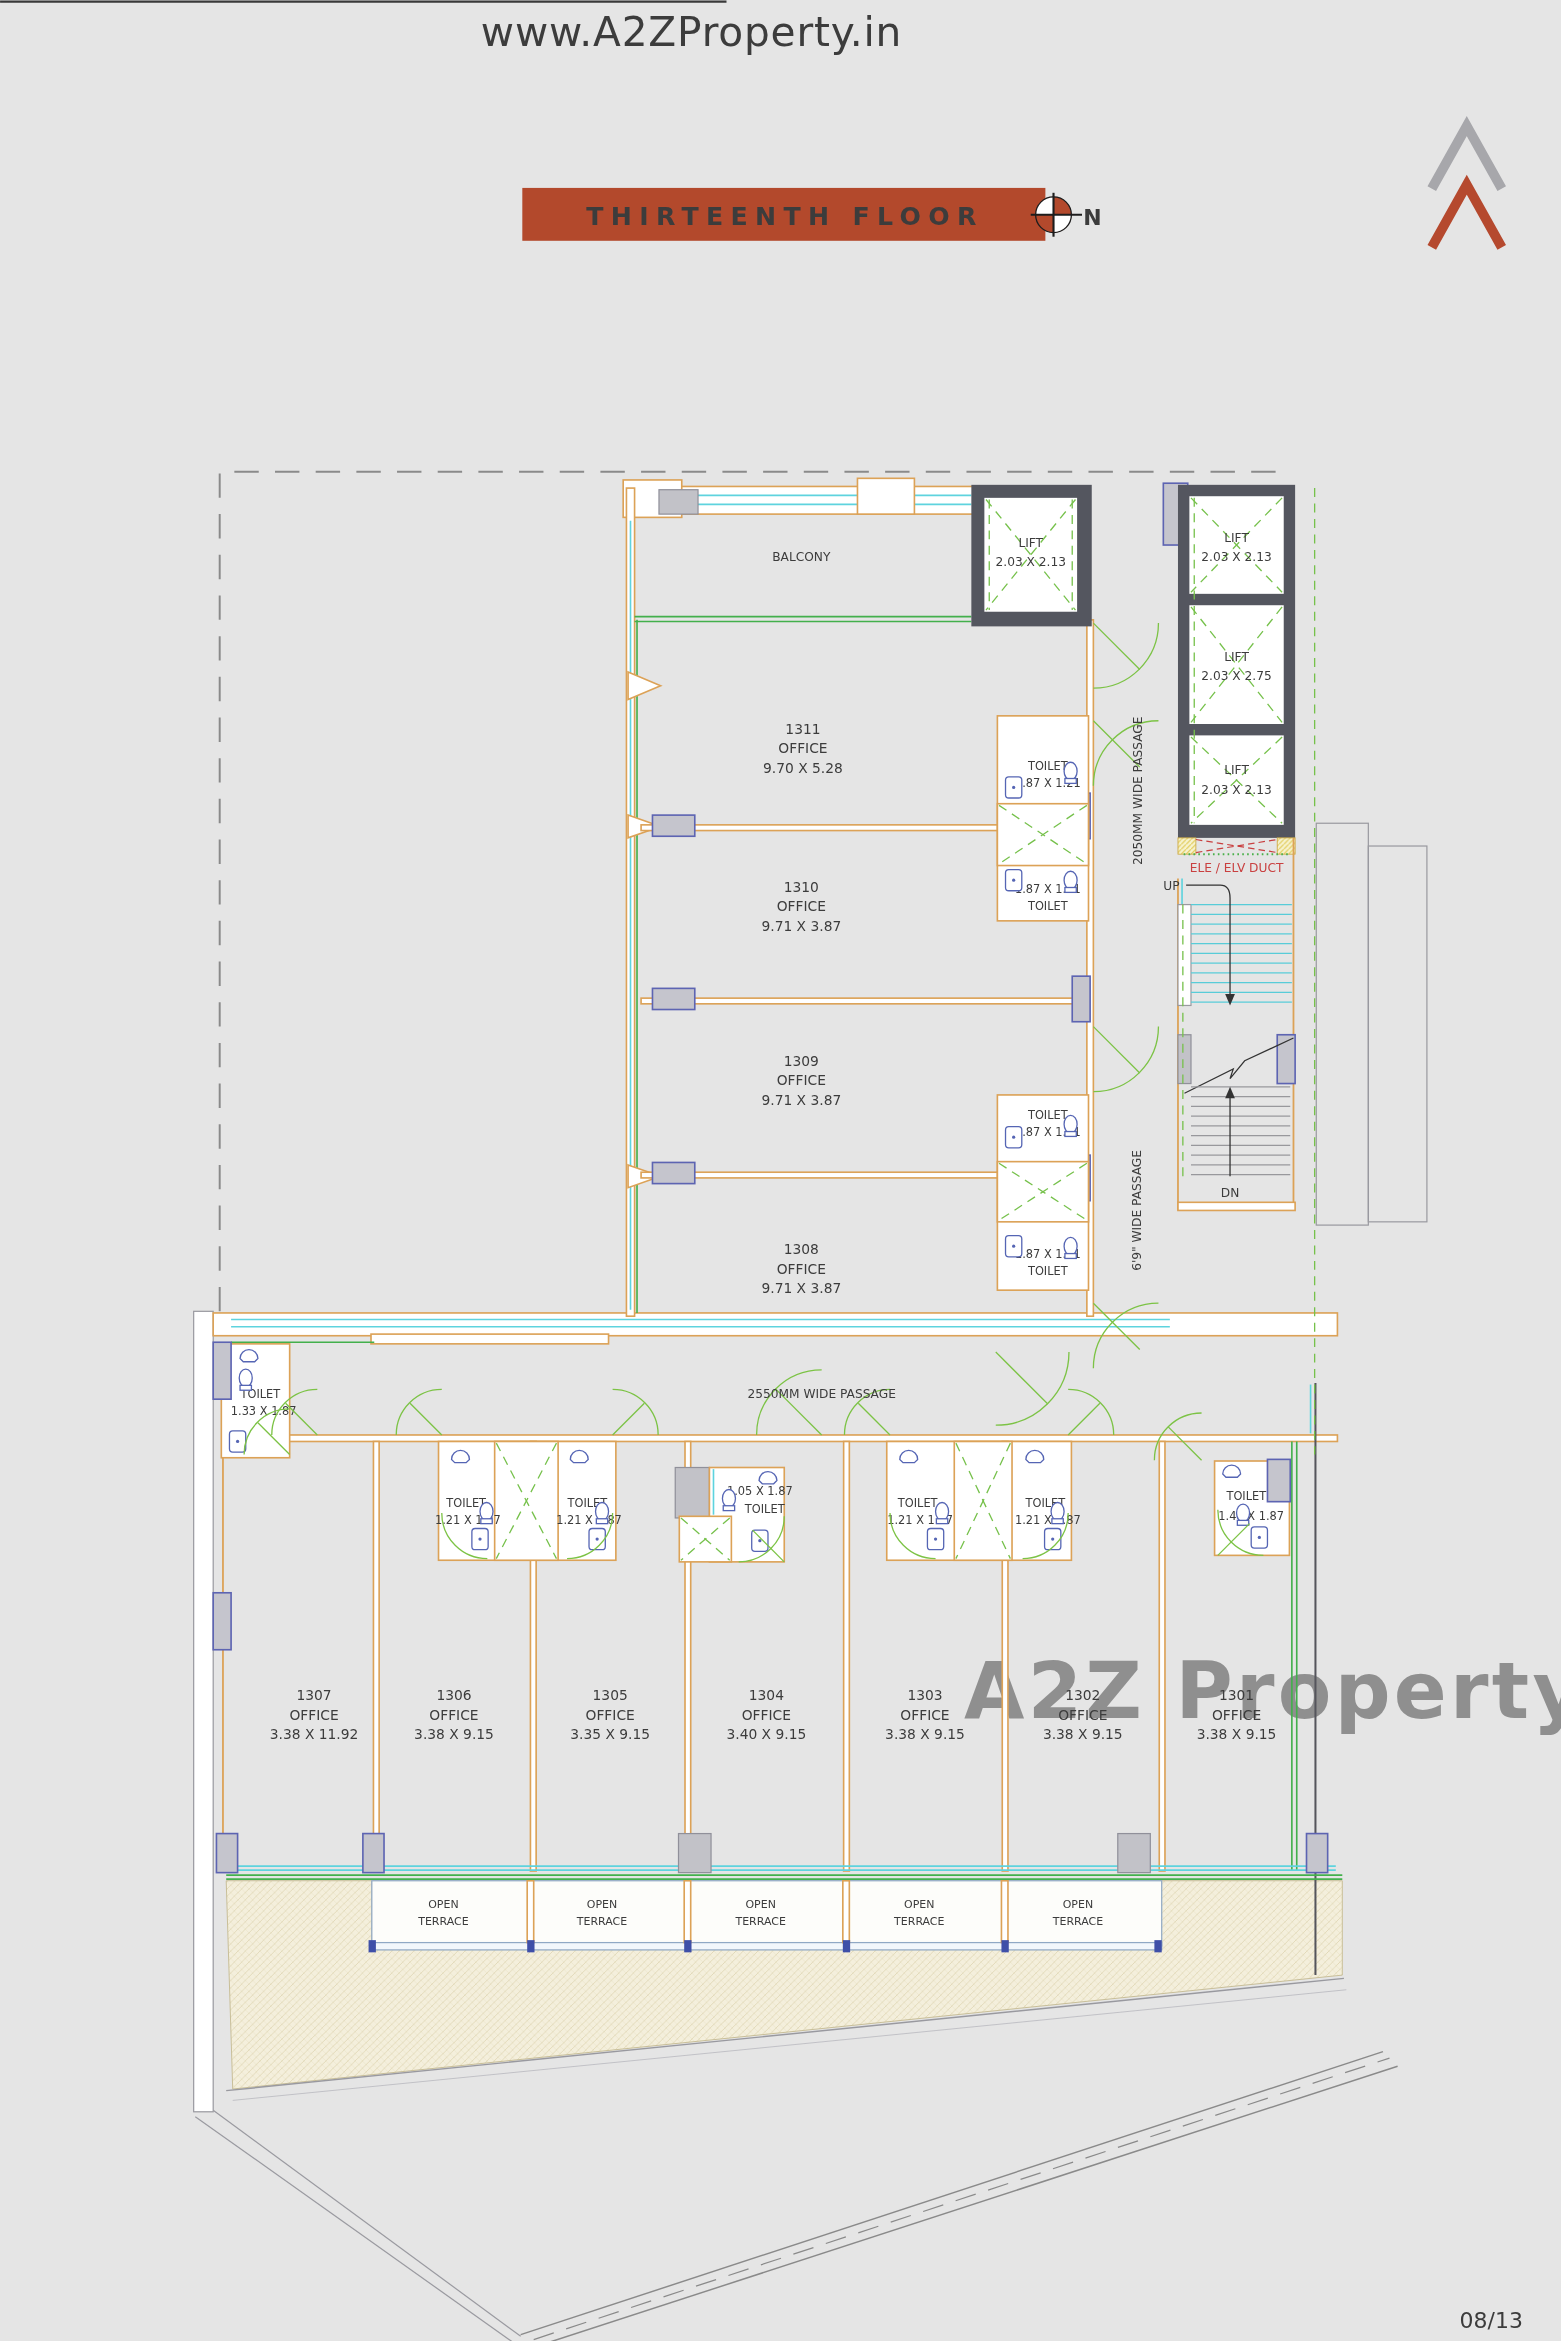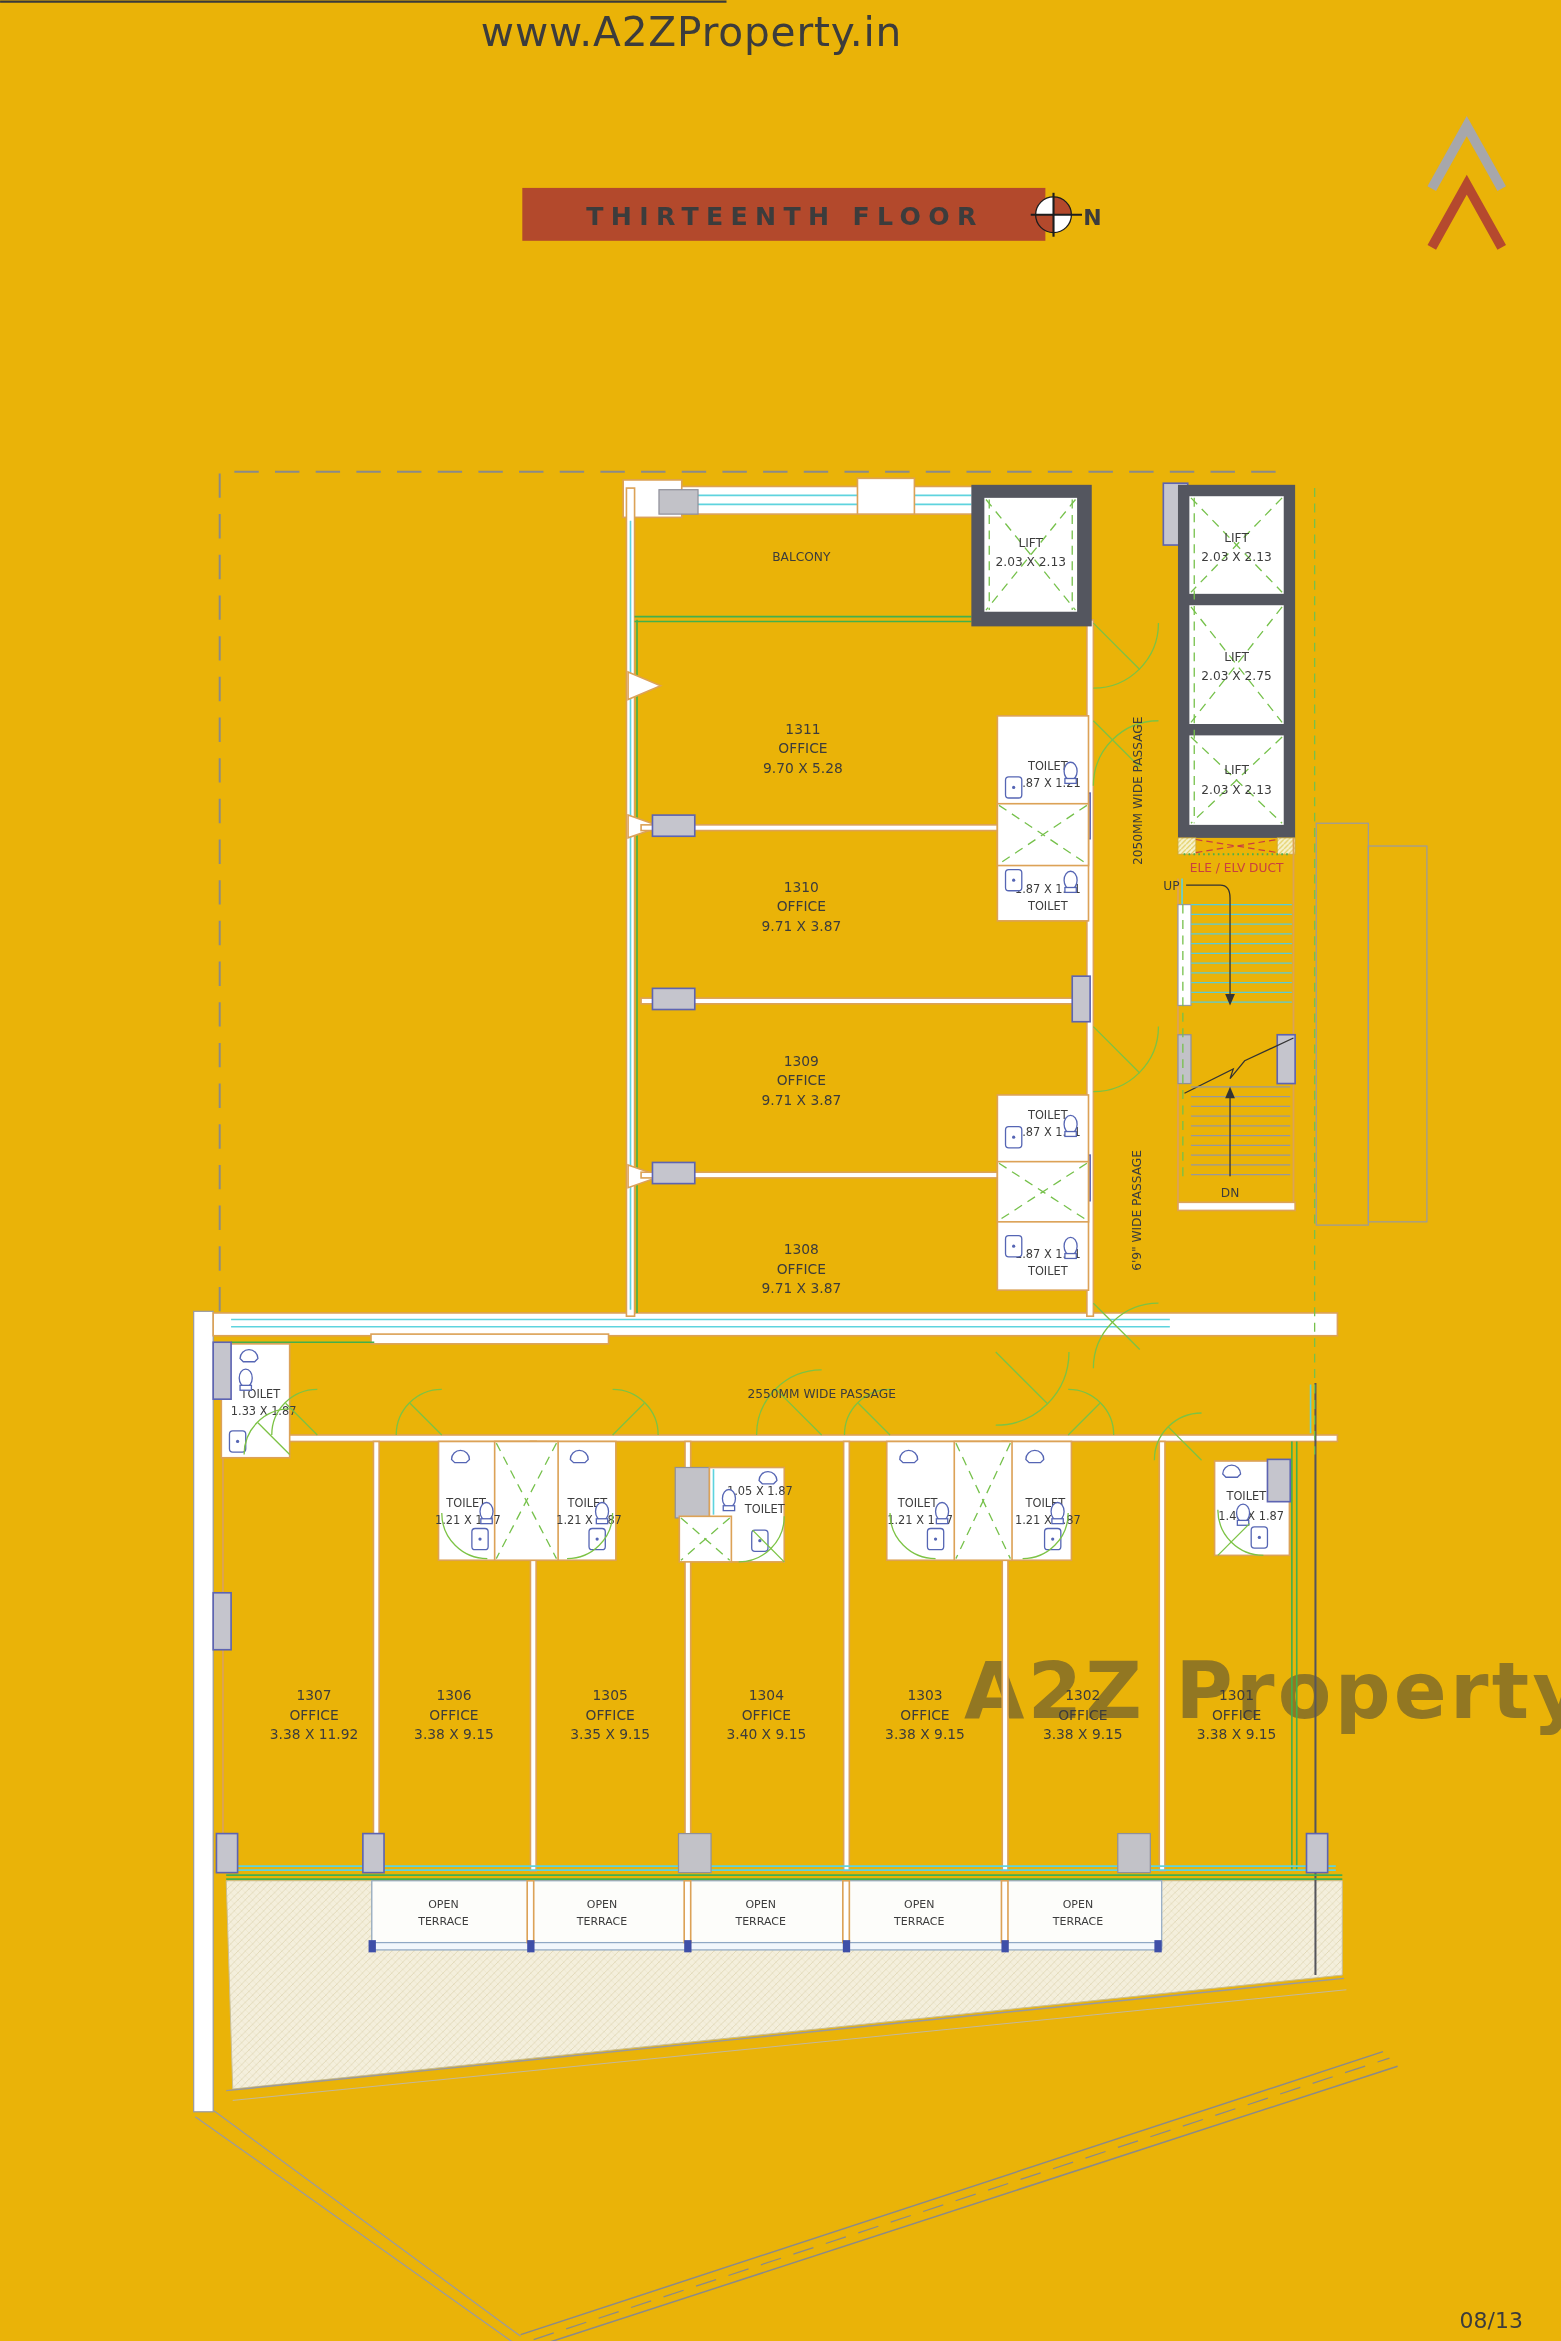--- a/index.html
+++ b/index.html
@@ -1,16 +1,16 @@
 <!DOCTYPE html>
 <html style="font-size:13px"><head>
 <meta charset="utf-8">
 <style>
   html,body{margin:0;padding:0;background:#fff;}
-  #page{position:relative;width:1562px;height:2342px;background:#eab308;overflow:hidden;}
+  #page{position:relative;width:1562px;height:2342px;background:#e5e5e5;overflow:hidden;}
   svg{position:absolute;inset:0;}
   svg text{font-family:"DejaVu Sans","Liberation Sans",sans-serif;fill:#3c3c3c;}
   .t17{font-size:17px;text-anchor:middle;}
   .t15{font-size:15px;text-anchor:middle;}
   .t14{font-size:14px;text-anchor:middle;}
   .t13{font-size:13.5px;text-anchor:middle;}
   .wall{fill:none;stroke:#dca257;stroke-width:2.2;}
   .wallf{fill:#ffffff;stroke:#dca257;stroke-width:2;}
   .cy{fill:none;stroke:#5ed3de;stroke-width:2;}
   .gn{fill:none;stroke:#43b04c;stroke-width:2;}

